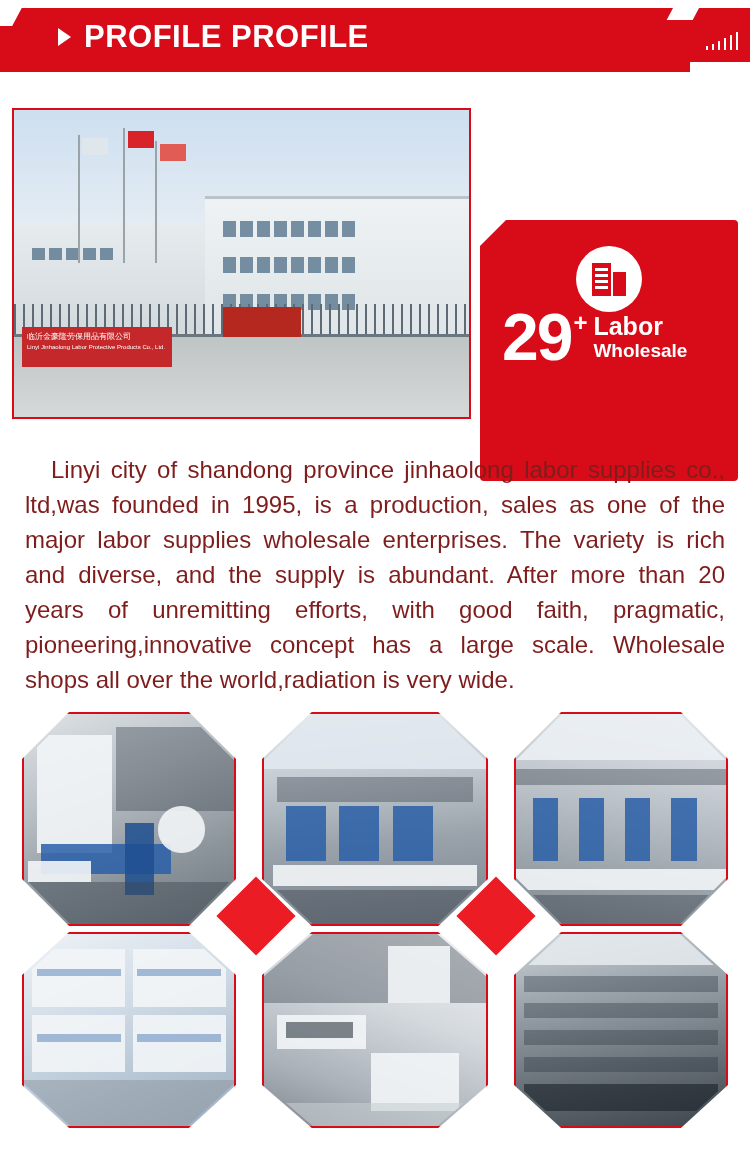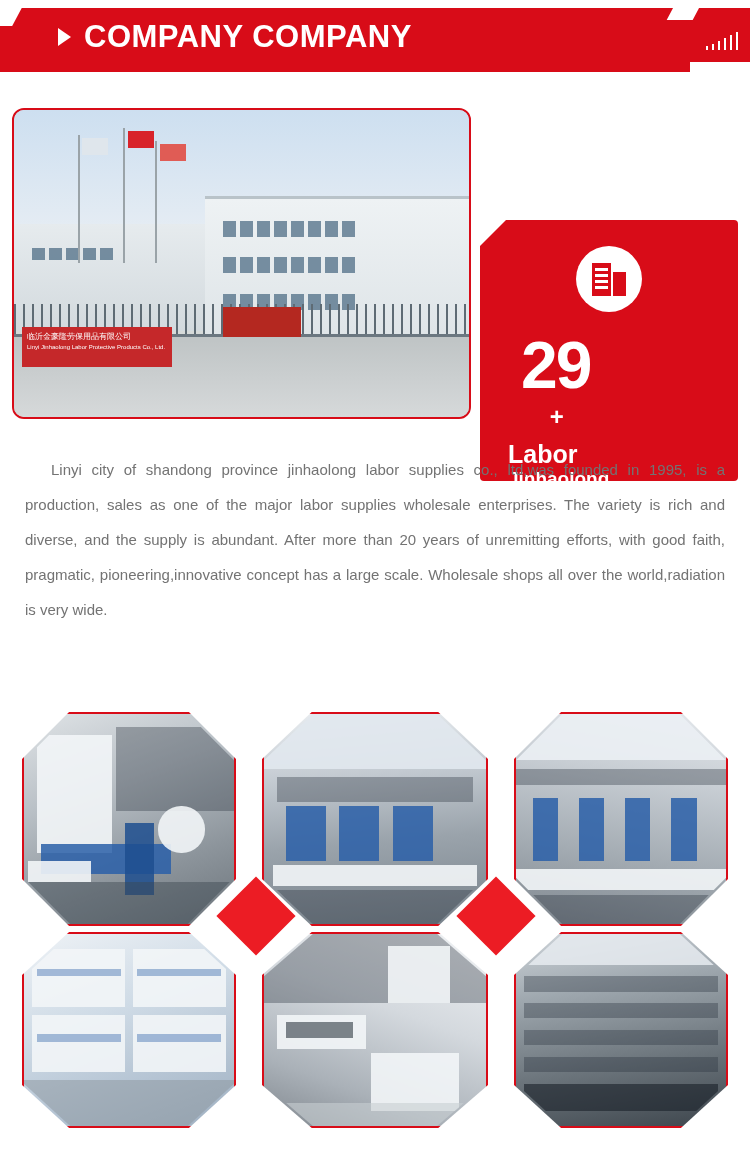--- a/index.html
+++ b/index.html
@@ -100,21 +100,21 @@
     width: 750px;
     height: 340px;
   }
   .factory-photo {
     position: absolute;
     left: 12px;
     top: 26px;
     width: 455px;
     height: 307px;
     border: 2px solid #d80c18;
-    border-radius: 12px;
+    border-radius: 0;
     overflow: hidden;
     background: linear-gradient(#cfe0ef 0%, #e2ebf3 38%, #dfe3e2 39%, #cfd3d2 100%);
   }
   .sky {
     position: absolute;
     left: 0; top: 0; width: 100%; height: 44%;
     background: linear-gradient(#cddff0, #e8eef4);
   }
   .bldg-main {
     position: absolute;
@@ -229,24 +229,23 @@
     border-radius: 50%;
     background: #ffffff;
     display: flex;
     align-items: center;
     justify-content: center;
   }
   .promo-icon svg { display:block; }
   .promo-num-row {
     position: absolute;
     left: 22px;
-    top: 112px;
+    top: 84px;
     display: flex;
-    align-items: center;
-    flex-direction: column;
+    align-items: flex-start;
   }
   .promo-num {
     color: #ffffff;
     font-size: 66px;
     font-weight: bold;
     line-height: 66px;
     letter-spacing: -2px;
   }
   .promo-plus {
     color: #ffffff;
@@ -287,22 +286,22 @@
     justify-content: center;
     cursor: pointer;
   }
 
   
   .desc {
     position: absolute;
     left: 25px;
     top: 452px;
     width: 700px;
-    color: #737373;
-    font-size: 15px;
+    color: #7f1d1d;
+    font-size: 24px;
     line-height: 35px;
     text-indent: 26px;
     text-align: justify;
   }
 
   
   .gallery {
     position: absolute;
     left: 0;
     top: 700px;
@@ -365,21 +364,21 @@
 </head>
 <body>
 
 <div class="header">
   <div class="header-bar"></div>
   <div class="header-notch"></div>
   <div class="header-notch2"></div>
   <div class="header-notch3"></div>
   <div class="header-title-wrap">
     <span class="header-arrow"></span>
-    <span class="header-title">COMPANY COMPANY</span>
+    <span class="header-title">PROFILE PROFILE</span>
   </div>
   <div class="header-ticks">
     <i style="height:4px"></i>
       <i style="height:6px"></i>
       <i style="height:9px"></i>
       <i style="height:12px"></i>
       <i style="height:15px"></i>
       <i style="height:18px"></i>
   </div>
 </div>
@@ -458,21 +457,21 @@
         <rect x="5" y="21" width="13" height="3" fill="#ffffff"></rect>
         <rect x="5" y="27" width="13" height="3" fill="#ffffff"></rect>
       </svg>
     </div>
 
     <div class="promo-num-row">
       <span class="promo-num">29</span>
       <span class="promo-plus">+</span>
       <span class="promo-words">
         <span class="promo-years">Labor</span><br>
-        <span class="promo-exp">Jinhaolong</span>
+        <span class="promo-exp">Wholesale</span>
       </span>
     </div>
 
   </div>
   <div class="promo-cut"></div>
 </div>
 
 <div class="desc">Linyi city of shandong province jinhaolong labor supplies co., ltd,was founded in 1995, is a production, sales as one of the major labor supplies wholesale enterprises.  The variety is rich and diverse, and the supply is abundant.  After more than 20 years of unremitting efforts, with good faith, pragmatic, pioneering,innovative concept has a large scale.  Wholesale shops all over the world,radiation is very wide.</div>
 
 <div class="gallery">

